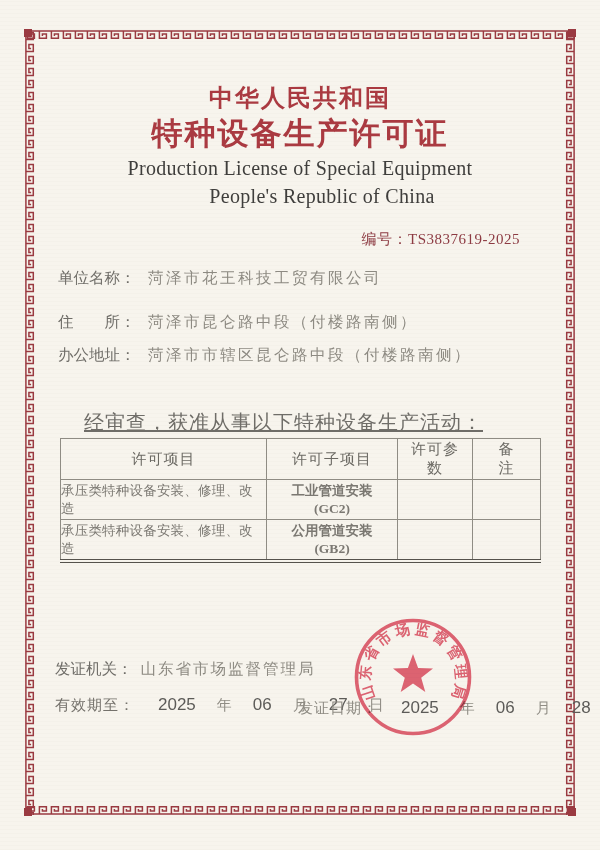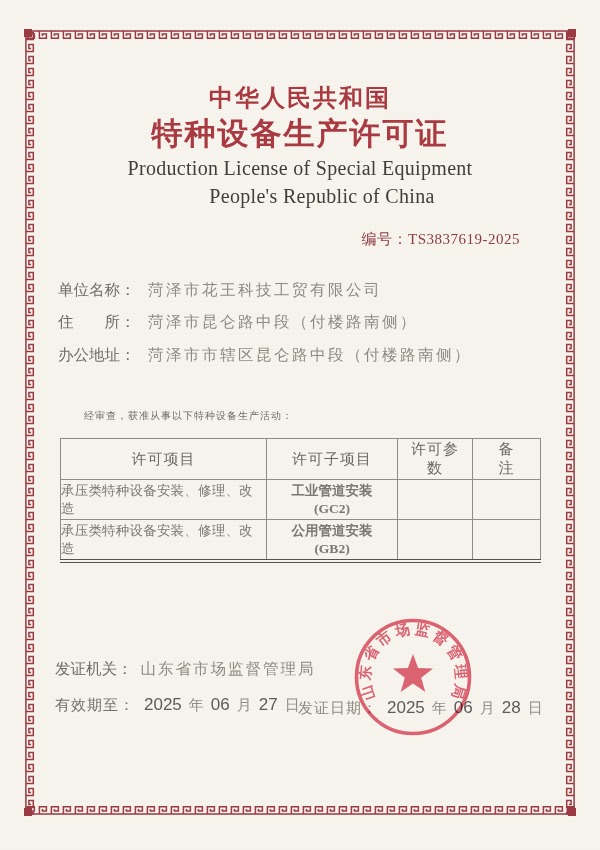--- a/index.html
+++ b/index.html
@@ -25,26 +25,26 @@
   .title-cn-1{left:0;right:0;top:82px;text-align:center;font-size:24px;font-weight:bold;
     color:#aa3a41;letter-spacing:2px;}
   .title-cn-2{left:0;right:0;top:113px;text-align:center;font-size:31px;font-weight:bold;
     color:#aa3a41;letter-spacing:2px;}
   .title-en{left:0;right:0;text-align:center;font-size:20px;color:#3f3e3c;letter-spacing:0.3px;}
   .title-en-1{top:157px;}
   .title-en-2{top:185px;margin-left:44px;}
   .license-no{top:230px;right:80px;font-size:15px;color:#8d3b43;letter-spacing:0.5px;}
   
   .field{left:58px;font-size:15.5px;white-space:nowrap;}
-  .f1{top:280px;}
+  .f1{top:268px;}
   .f2{top:312px;}
   .f3{top:345px;}
   .flabel{display:inline-block;width:90px;color:#6f6d68;}
   .fvalue{color:#8d8a82;letter-spacing:2.5px;}
-  .intro{left:84px;top:409px;font-size:10px;color:#6f6d68;letter-spacing:1px;}
+  .intro{left:84px;top:409px;font-size:20px;color:#6f6d68;letter-spacing:1px;text-decoration:underline;}
   
   .lic-table{position:absolute;left:60px;top:438px;width:480px;border-collapse:collapse;
     table-layout:fixed;}
   .lic-table th,.lic-table td{border:1px solid #8f8c84;padding:0;}
   .lic-table{border:1.5px solid #8f8c84;}
   .lic-table tr.last td{border-bottom:4px double #55524c;}
   .lic-table th{height:40px;font-weight:normal;font-size:15px;color:#6b6963;
     letter-spacing:1px;text-align:center;vertical-align:middle;line-height:1.25;}
   .lic-table td{height:39px;font-size:13.5px;color:#7b7872;vertical-align:middle;}
   .td-project{text-align:left;padding-left:3px;letter-spacing:0.2px;}
@@ -54,21 +54,21 @@
   
   .authority{left:55px;top:659px;font-size:15.5px;}
   .authority .flabel{width:auto;margin-right:8px;}
   .authority .fvalue{letter-spacing:2px;}
   .date-line{font-size:15px;color:#8d8a82;white-space:nowrap;}
   .valid{left:55px;top:695px;}
   .issue{left:298px;top:698px;}
   .dlabel{color:#74716b;letter-spacing:1px;margin-right:4px;}
   .issue .dlabel{color:#8d8a82;}
   .dnum{font-family:"Liberation Sans","DejaVu Sans",sans-serif;font-size:17px;
-    color:#5c5b58;margin:0 5px;}
+    color:#5c5b58;margin:0 19px;}
   .dunit{color:#908d85;margin:0 2px;}
   
   .stamp{position:absolute;left:348px;top:612px;mix-blend-mode:multiply;opacity:0.9;}
 </style>
 </head>
 <body>
 
 <div class="page">
 
   <svg class="bd bd-top" width="550" height="10">

